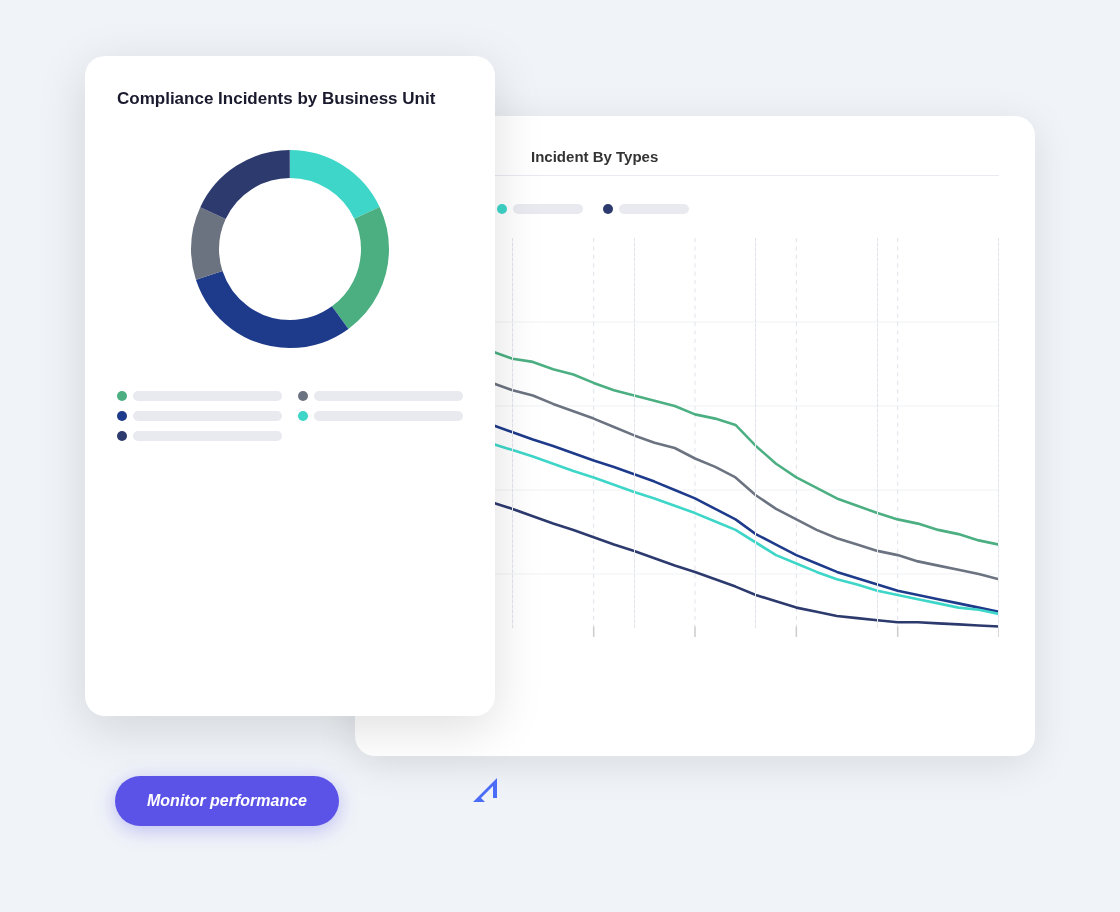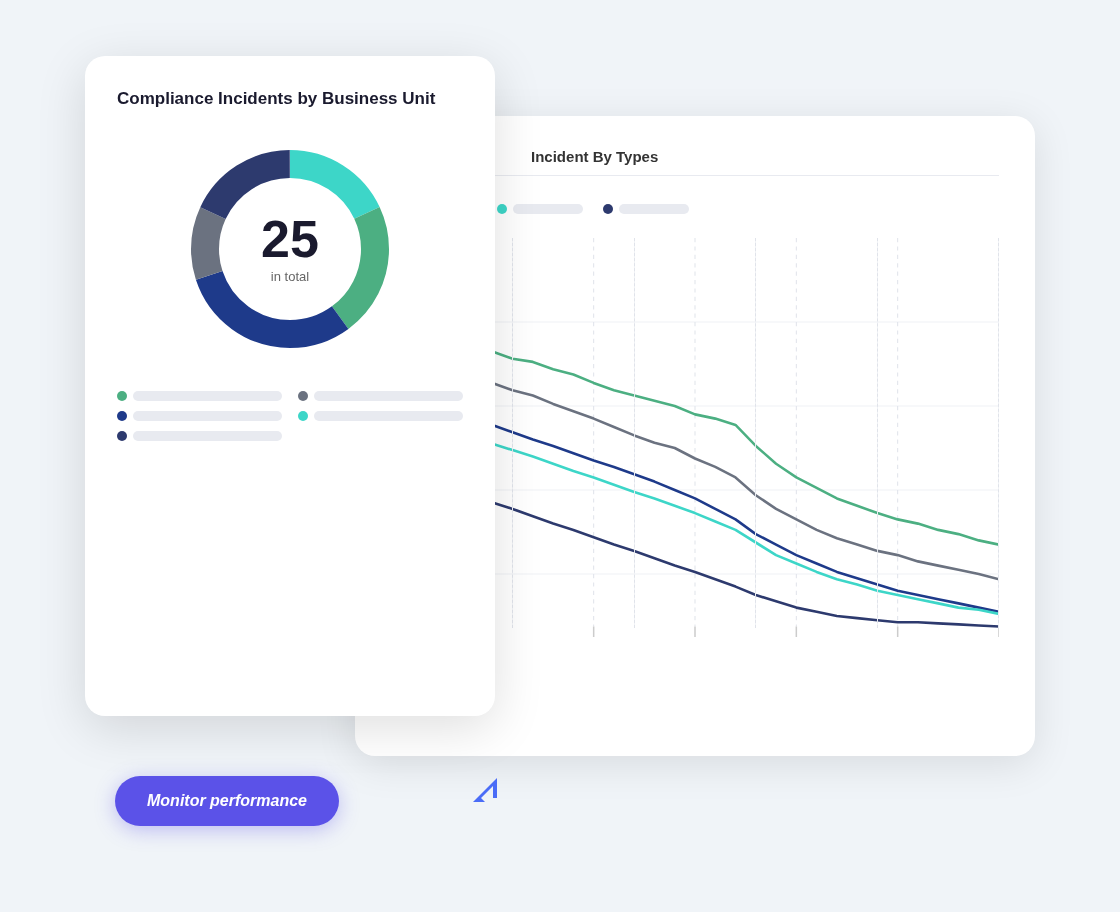--- a/index.html
+++ b/index.html
@@ -303,24 +303,20 @@
         <circle cx="110" cy="110" r="85" fill="none" stroke="#3dd6c8" stroke-width="28" stroke-dasharray="96 534" stroke-dashoffset="0" transform="rotate(-90 110 110)"></circle>
 
         <circle cx="110" cy="110" r="85" fill="none" stroke="#4caf82" stroke-width="28" stroke-dasharray="117 534" stroke-dashoffset="-96" transform="rotate(-90 110 110)"></circle>
 
         <circle cx="110" cy="110" r="85" fill="none" stroke="#1e3a8a" stroke-width="28" stroke-dasharray="160 534" stroke-dashoffset="-213" transform="rotate(-90 110 110)"></circle>
 
         <circle cx="110" cy="110" r="85" fill="none" stroke="#6b7280" stroke-width="28" stroke-dasharray="64 534" stroke-dashoffset="-373" transform="rotate(-90 110 110)"></circle>
 
         <circle cx="110" cy="110" r="85" fill="none" stroke="#2d3a6e" stroke-width="28" stroke-dasharray="96 534" stroke-dashoffset="-437" transform="rotate(-90 110 110)"></circle>
       </svg>
-      <div class="donut-center">
-        <div class="donut-number">25</div>
-        <div class="donut-label">in total</div>
-      </div>
     </div>
 
     <div class="legend-grid">
       <div class="legend-grid-item">
         <div class="legend-grid-dot" style="background:#4caf82;"></div>
         <div class="legend-grid-bar" style="width:60px;"></div>
       </div>
       <div class="legend-grid-item">
         <div class="legend-grid-dot" style="background:#6b7280;"></div>
         <div class="legend-grid-bar" style="width:55px;"></div>

